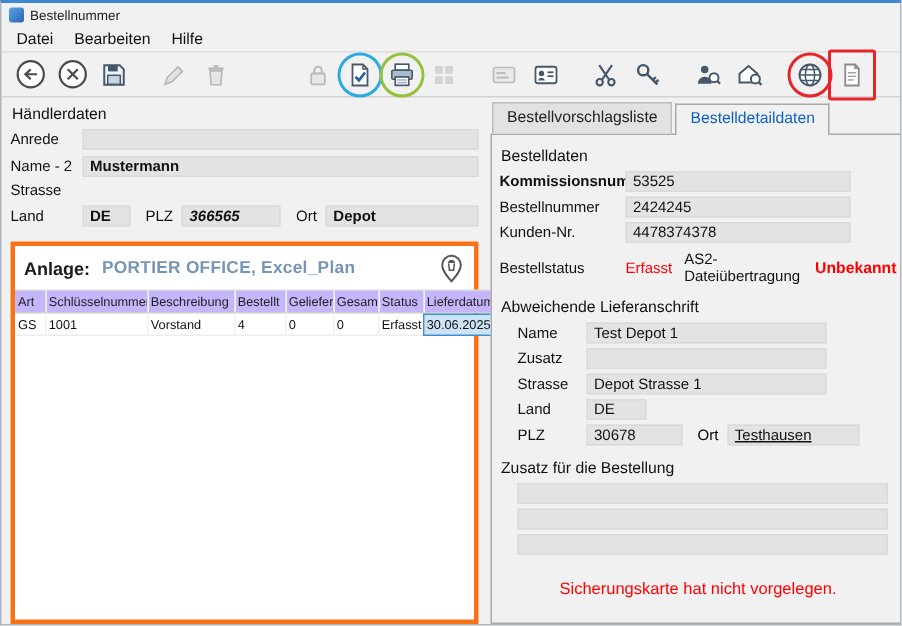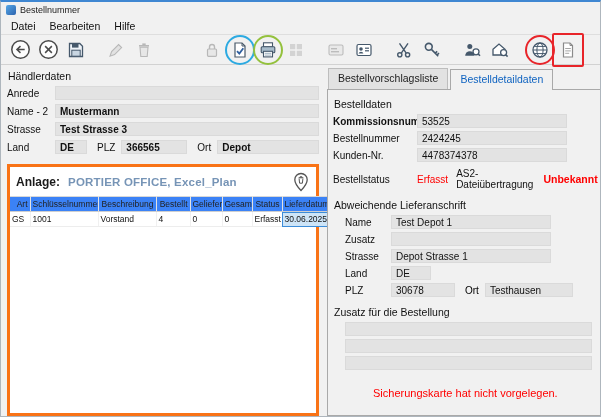--- a/index.html
+++ b/index.html
@@ -26,48 +26,48 @@
   .main { flex:1; display:flex; gap:8px; padding:3px 6px 0 6px; }
   .left { width:312px; display:flex; flex-direction:column; }
   .right { flex:1; display:flex; flex-direction:column; }
 
   .sec-title { font-size:10.5px; color:#111; margin:2px 0 4px 1px; }
   .frow { display:flex; align-items:center; margin-bottom:4px; }
   .flbl { width:48px; font-size:10px; color:#111; flex:0 0 auto; }
   .flbl.inline { width:auto; padding:0 6px 0 10px; }
   .ffield { flex:1; height:14px; background:#e3e3e3; border:1px solid #dadada; font-size:10px; font-weight:bold; color:#111; padding:0 4px; line-height:13px; overflow:hidden; white-space:nowrap; }
   .ffield.w30 { flex:0 0 32px; }
-  .ffield.w66 { flex:0 0 66px; }
+  .ffield.w66 { flex:0 0 66px;font-style:italic; }
 
   .anlage { margin-top:6px; flex:1; background:#fff; border:3px solid #f97316; display:flex; flex-direction:column; }
   .anlage-head { display:flex; align-items:center; gap:8px; padding:5px 6px 4px; }
   .anlage-lbl { font-size:12px; font-weight:bold; color:#1a1a1a; }
   .anlage-val { font-size:11.5px; font-weight:bold; color:#7694b6; letter-spacing:.2px; }
   .pin { margin-left:auto; }
 
   table.atable { width:100%; border-collapse:collapse; table-layout:fixed; font-size:8.5px; }
-  .atable th { background:#3b82f6; font-weight:normal; text-align:right; padding:2px 2px; border-right:1px solid #e2e2e2; border-top:1px solid #d8d8d8; border-bottom:1px solid #cfcfcf; color:#222; overflow:hidden; white-space:nowrap; }
+  .atable th { background:#c4b5fd; font-weight:normal; text-align:left; padding:2px 2px; border-right:1px solid #e2e2e2; border-top:1px solid #d8d8d8; border-bottom:1px solid #cfcfcf; color:#222; overflow:hidden; white-space:nowrap; }
   .atable td { padding:2px 2px; border-right:1px solid #f0f0f0; border-bottom:1px solid #ededed; color:#111; overflow:hidden; white-space:nowrap; }
   .atable td.selcell { background:#cde4f7; outline:1px solid #3c8cd8; outline-offset:-1px; }
 
   .tabbar { display:flex; margin-left:1px; position:relative; z-index:2; }
   .tab { font-size:10.5px; padding:3px 9px 4px; border:1px solid #bdbdbd; border-bottom:none; background:#e2e2e2; color:#222; margin-right:2px; }
   .tab.active { background:#f1f1f1; color:#0f63c0; border-color:#a9a9a9; position:relative; top:1px; padding-bottom:5px; }
 
   .tabcontent { flex:1; border:1px solid #a9a9a9; margin-top:0; padding:6px 5px 4px; position:relative; display:flex; flex-direction:column; background:#f1f1f1; }
   .rrow { display:flex; align-items:center; margin-bottom:3px; }
   .rlbl { width:84px; font-size:10px; color:#111; flex:0 0 auto; }
   .rlbl.bold { font-weight:bold; }
   .rfield { flex:0 0 150px; height:14px; background:#e3e3e3; border:1px solid #dadada; font-size:10px; color:#111; padding:0 4px; line-height:13px; overflow:hidden; white-space:nowrap; }
   .ind { padding-left:12px; }
   .ind .rlbl { width:46px; }
   .ind .rfield { flex:0 0 160px; }
   .ind .rfield.small { flex:0 0 40px; }
   .ind .rfield.plz { flex:0 0 64px; }
-  .ind .rfield.ort { flex:0 0 88px; }
+  .ind .rfield.ort { flex:0 0 88px;text-decoration:underline; }
   .ortlbl { font-size:10px; padding:0 6px 0 10px; }
   .status-val { color:#ff0000; font-size:10px; margin-right:8px; }
   .as2 { font-size:10px; color:#111; margin-right:10px; }
   .unbek { color:#ff0000; font-weight:bold; font-size:10.5px; }
   .tline { height:14px; background:#e3e3e3; border:1px solid #dadada; margin:0 6px 3px 12px; }
   .err-msg { position:absolute; bottom:16px; left:0; right:0; text-align:center; color:#ff0000; font-size:11px; }
 
   svg { display:block; }
 </style>
 </head>
@@ -263,21 +263,20 @@
       <div class="frow">
         <span class="flbl">Anrede</span>
         <span class="ffield"></span>
       </div>
       <div class="frow">
         <span class="flbl">Name - 2</span>
         <span class="ffield">Mustermann</span>
       </div>
       <div class="frow">
         <span class="flbl">Strasse</span>
-        <span class="ffield">Test Strasse 3</span>
       </div>
       <div class="frow">
         <span class="flbl">Land</span>
         <span class="ffield w30">DE</span>
         <span class="flbl inline">PLZ</span>
         <span class="ffield w66">366565</span>
         <span class="flbl inline">Ort</span>
         <span class="ffield">Depot</span>
       </div>
 

